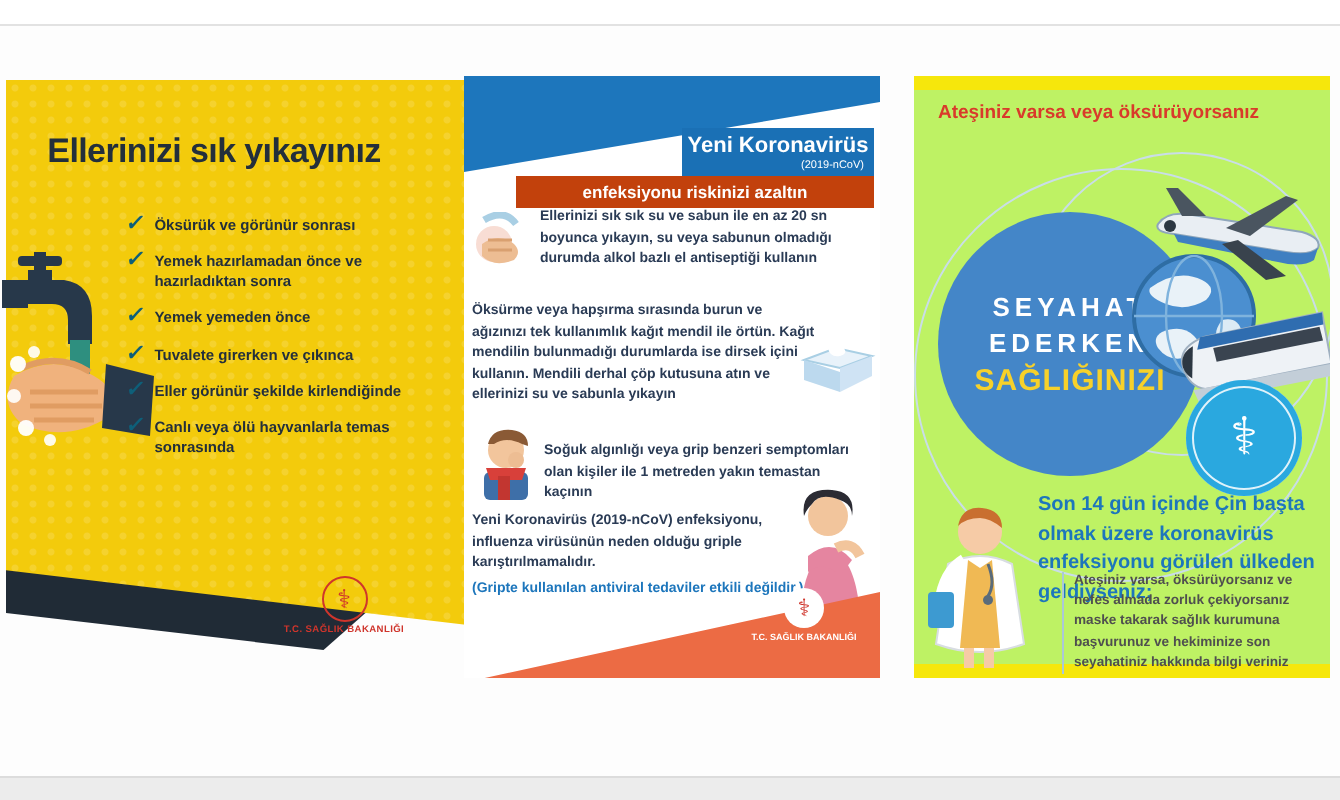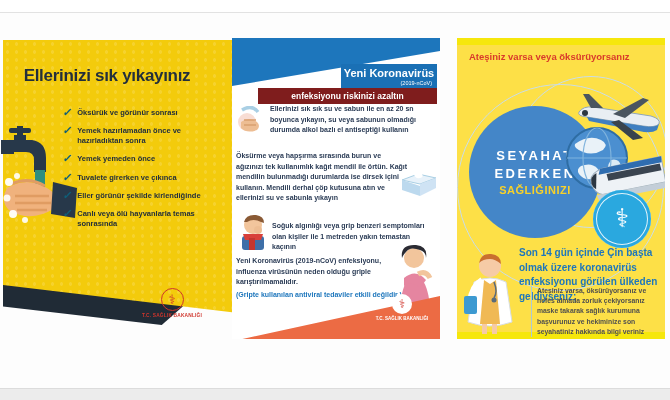--- a/index.html
+++ b/index.html
@@ -32,51 +32,51 @@
   .pl-logo-text { font-size:4.8px; color:#cf352c; font-weight:bold; margin-top:2px; letter-spacing:0.2px; }
 
   
   .poster-mid { position:absolute; left:232px; top:38px; width:208px; height:301px; background:#ffffff; }
   .pm-band { position:absolute; top:0; left:0; width:100%; height:48px; background:#1d76bc;
     clip-path:polygon(0 0, 100% 0, 100% 27%, 0 100%); }
   .pm-titlebox { position:absolute; top:26px; right:3px; width:96px; height:24px; background:#1a70b5;
     color:#fff; text-align:center; z-index:2; }
   .pm-title { font-size:11px; font-weight:bold; margin-top:3px; }
   .pm-sub { font-size:5.5px; text-align:right; padding-right:5px; margin-top:1px; }
-  .pm-banner { position:absolute; top:50px; left:26px; right:3px; height:16px; background:#7f1d1d;
+  .pm-banner { position:absolute; top:50px; left:26px; right:3px; height:16px; background:#c2410c;
     color:#fff; font-size:8.5px; font-weight:bold; text-align:center; line-height:16px; z-index:1; }
   .pm-text { position:absolute; font-size:7px; font-weight:bold; color:#2a3b55; line-height:1.5; z-index:1; }
   .pm-t1 { left:38px; top:66px; width:166px; }
   .pm-t2 { left:4px; top:113px; width:172px; }
   .pm-t3 { left:40px; top:183px; width:164px; }
   .pm-t4 { left:4px; top:218px; width:168px; }
   .pm-note { color:#1d76bc; margin-top:2px; }
   .pm-icon { position:absolute; z-index:0; }
   .pm-footer { position:absolute; left:0; bottom:0; width:100%; height:43px; background:#ec6b44;
     clip-path:polygon(5% 100%, 100% 0, 100% 100%, 0 100%); }
   .pm-logo { position:absolute; left:142px; top:256px; width:56px; text-align:center; z-index:2; }
   .pm-logo-circle { width:20px; height:20px; background:#fff; border-radius:50%; margin:0 auto;
     color:#cf352c; font-size:12px; line-height:20px; text-align:center; }
   .pm-logo-text { color:#fff; font-size:4.5px; font-weight:bold; margin-top:2px; }
 
   
-  .poster-right { position:absolute; left:457px; top:38px; width:208px; height:301px; background:#fde047; overflow:hidden; }
+  .poster-right { position:absolute; left:457px; top:38px; width:208px; height:301px; background:#bef264; overflow:hidden; }
   .pr-topbar { position:absolute; top:0; left:0; width:100%; height:7px; background:#f6e70c; }
   .pr-bottombar { position:absolute; bottom:0; left:0; width:100%; height:7px; background:#f6e70c; }
   .pr-warn1 { position:absolute; left:12px; top:13px; font-size:9.5px; font-weight:bold; color:#d93a2b; }
   .pr-warn2 { position:absolute; left:12px; top:26px; font-size:9.5px; font-weight:bold; color:#3d3d3d; }
   .pr-arc { position:absolute; border:1px solid #c9dde8; border-radius:50%; }
   .pr-arc1 { left:0px; top:46px; width:205px; height:205px; }
   .pr-arc2 { left:58px; top:38px; width:150px; height:150px; }
   .pr-circle { position:absolute; left:12px; top:68px; width:132px; height:132px; border-radius:50%;
     background:#4486c8; display:flex; flex-direction:column; align-items:center; justify-content:center;
     gap:3px; z-index:1; }
   .pr-cl { font-weight:bold; }
   .pr-cl-white { color:#ffffff; font-size:13px; letter-spacing:2.5px; }
-  .pr-cl-gold1 { color:#f7d12a; font-size:11px; letter-spacing:0.5px; }
+  .pr-cl-gold1 { color:#f7d12a; font-size:15px; letter-spacing:0.5px; }
   .pr-cl-gold2 { color:#f7d12a; font-size:13px; letter-spacing:2px; }
   .pr-plane { position:absolute; left:116px; top:48px; z-index:2; }
   .pr-globe { position:absolute; left:108px; top:88px; z-index:3; }
   .pr-train { position:absolute; left:128px; top:108px; z-index:4; }
   .pr-logo { position:absolute; left:136px; top:152px; width:58px; height:58px; border-radius:50%;
     background:#2aa8df; z-index:5; color:#fff; text-align:center; font-size:26px; line-height:56px;
     box-shadow:inset 0 0 0 3px #2aa8df, inset 0 0 0 4px rgba(255,255,255,0.85); }
   .pr-info { position:absolute; left:62px; top:208px; width:142px; color:#1d76bc; font-weight:bold;
     font-size:10px; line-height:1.45; z-index:6; }
   .pr-nurse { position:absolute; left:3px; top:212px; z-index:2; }

